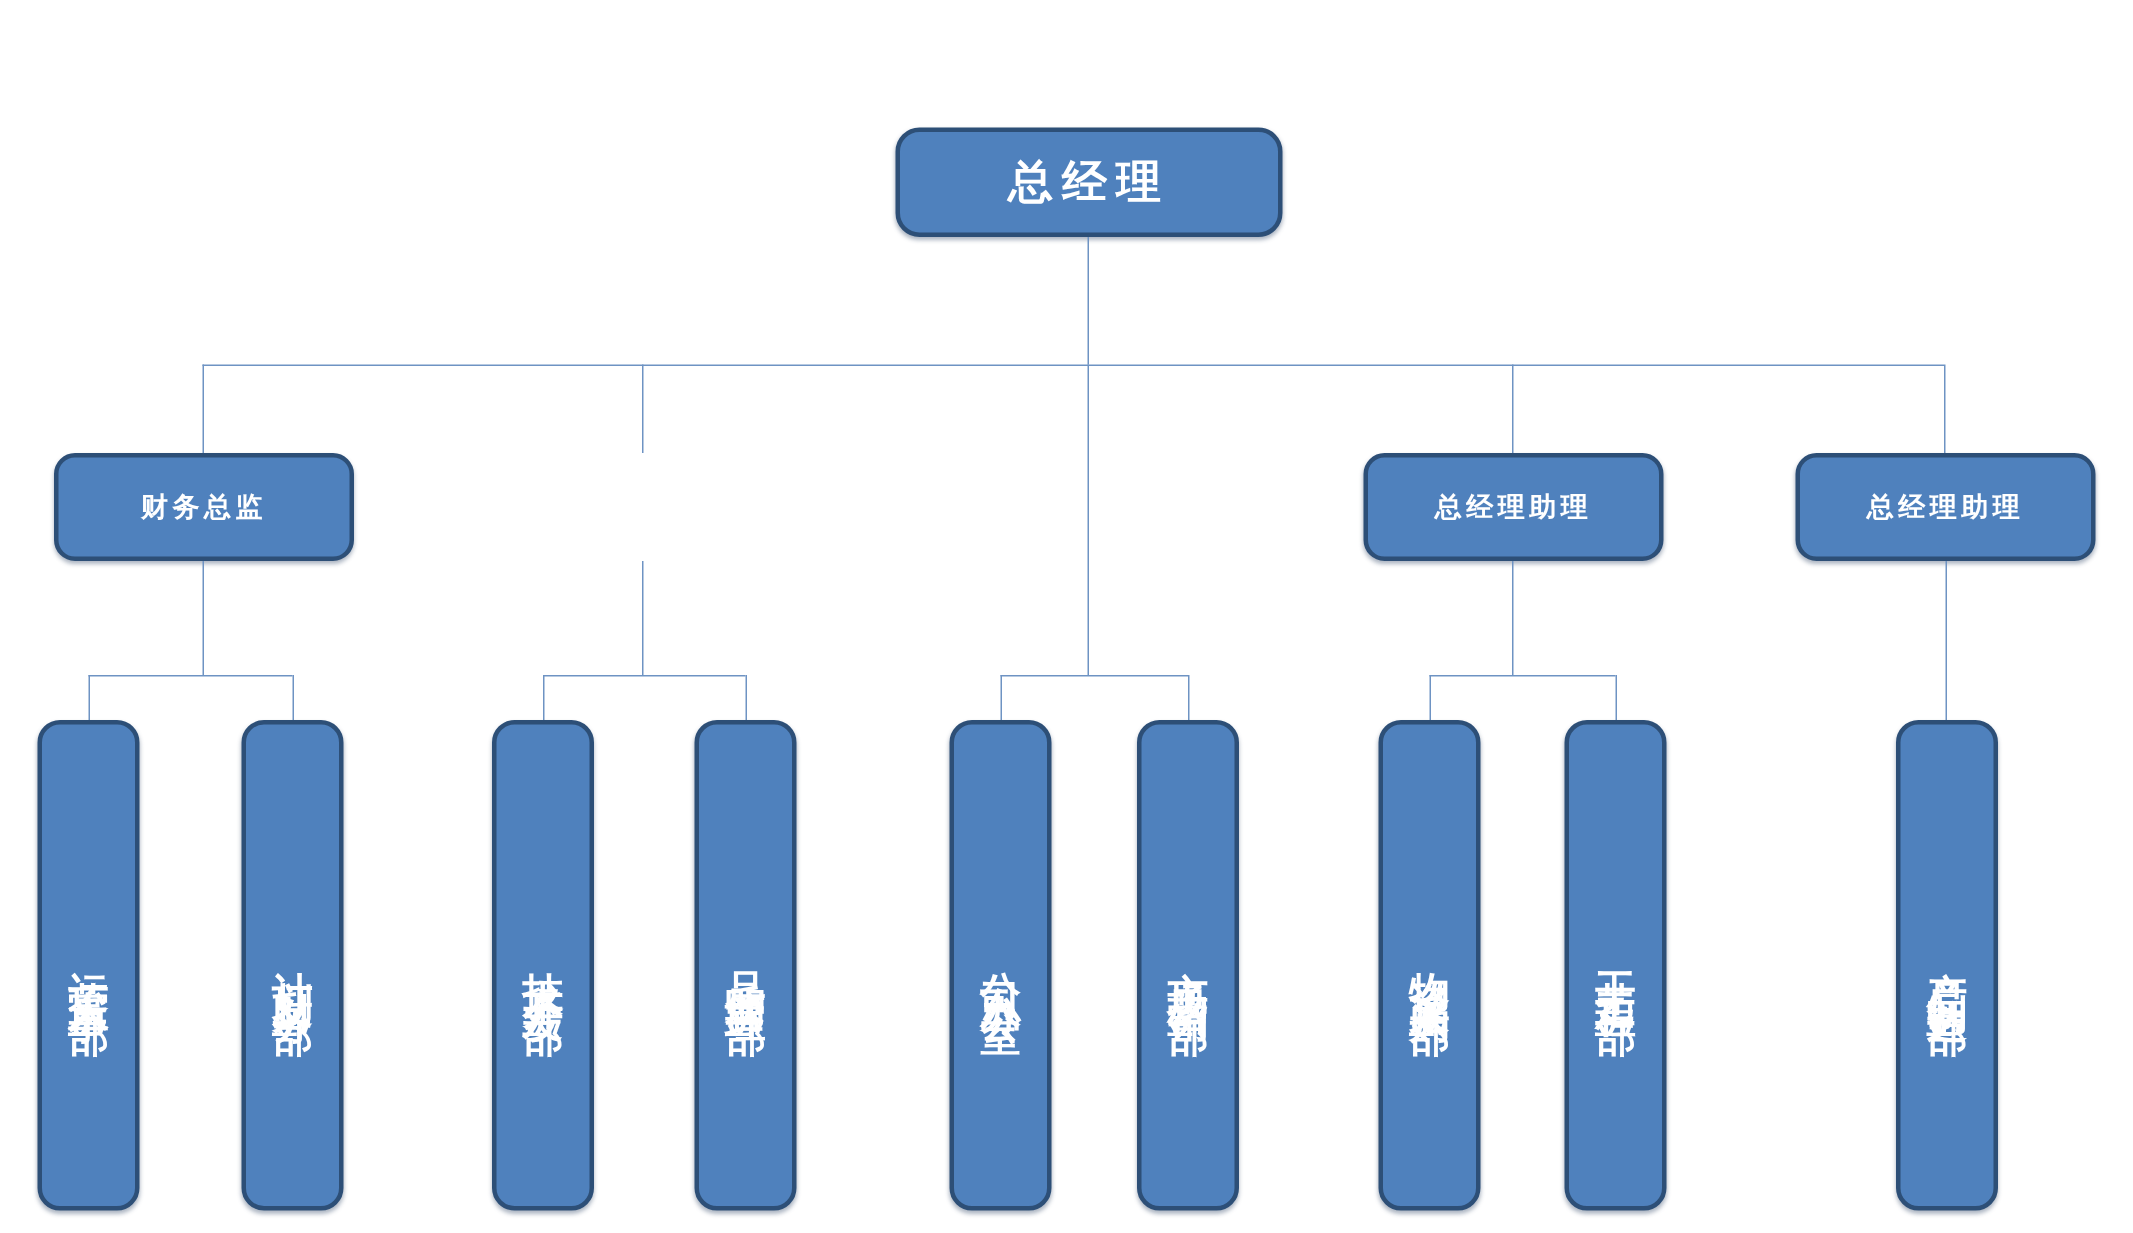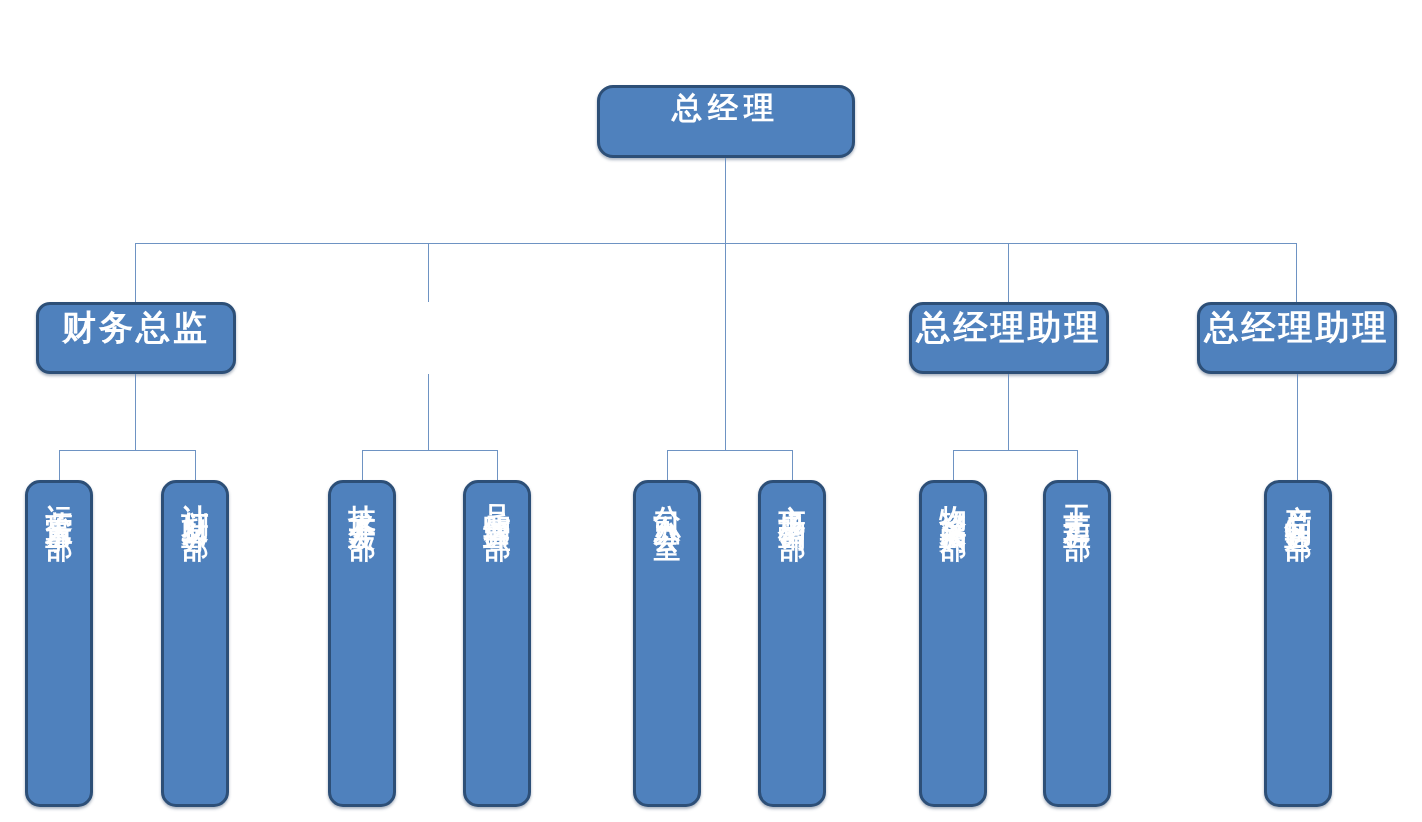--- a/index.html
+++ b/index.html
@@ -17,36 +17,36 @@
   }
   .node {
     position: absolute;
     box-sizing: border-box;
     background: #4f81bd;
     border: 3px solid #2d4f77;
     box-shadow: 0 2px 3px rgba(70, 90, 120, 0.45);
     color: #ffffff;
     font-weight: bold;
     display: flex;
-    align-items: flex-start;
+    align-items: center;
     justify-content: center;
     text-align: center;
   }
   .root-node {
     left: 597px; top: 85px;
     width: 258px; height: 73px;
     border-radius: 16px;
     font-size: 30px;
     letter-spacing: 6px;
   }
   .mgr-node {
     top: 302px;
     width: 200px; height: 72px;
     border-radius: 14px;
-    font-size: 34px;
+    font-size: 18px;
     letter-spacing: 3px;
   }
   .dept-node {
     top: 480px;
     width: 68px; height: 327px;
     border-radius: 15px;
     font-size: 27px;
   }
   .vtext {
     writing-mode: vertical-rl;

